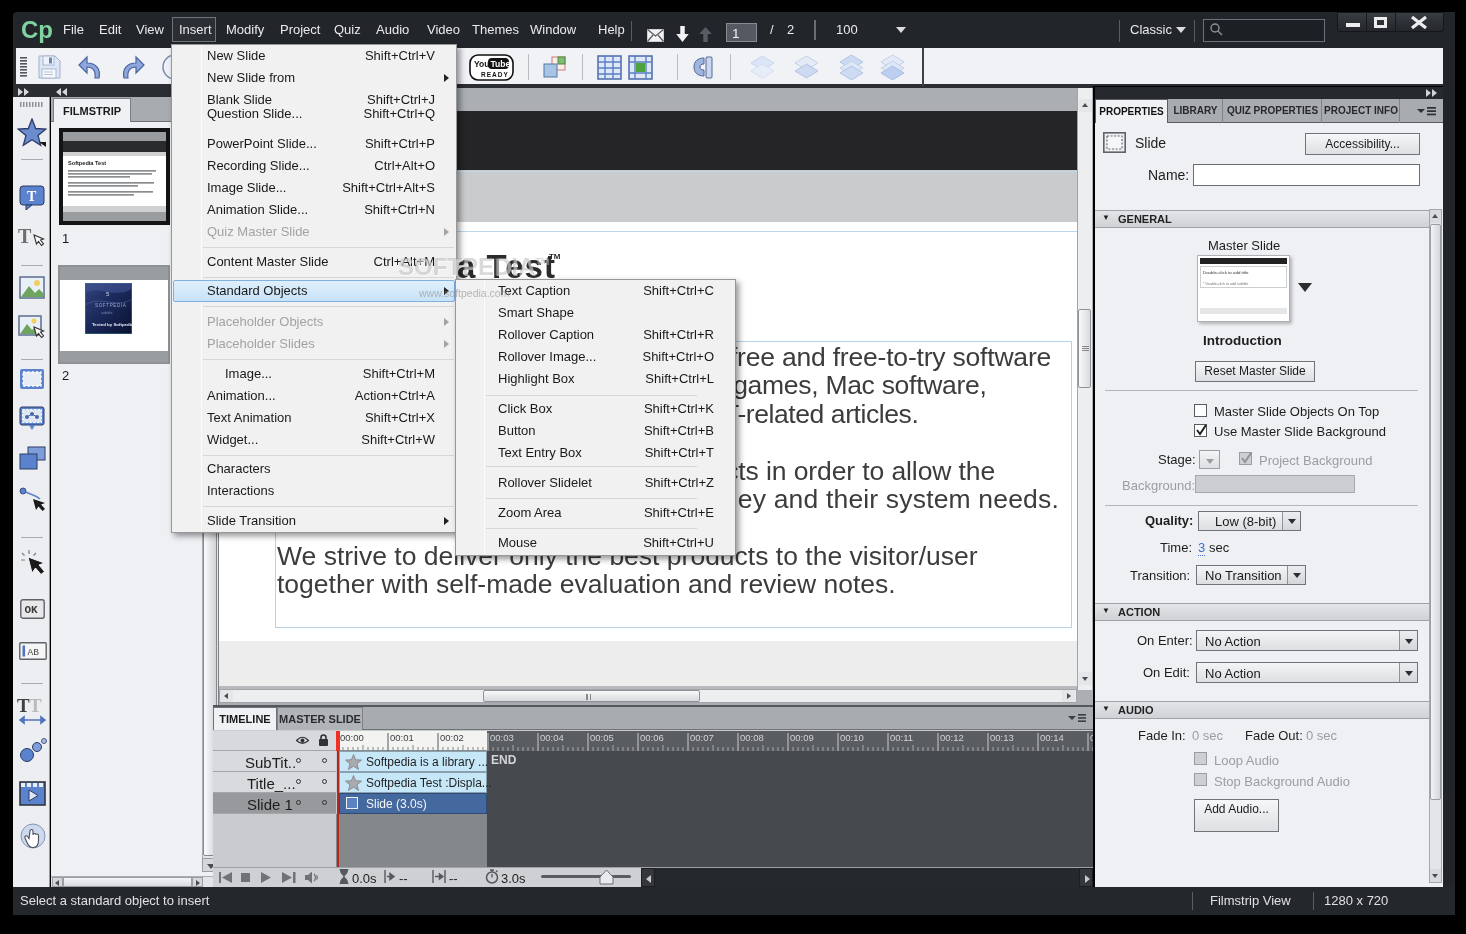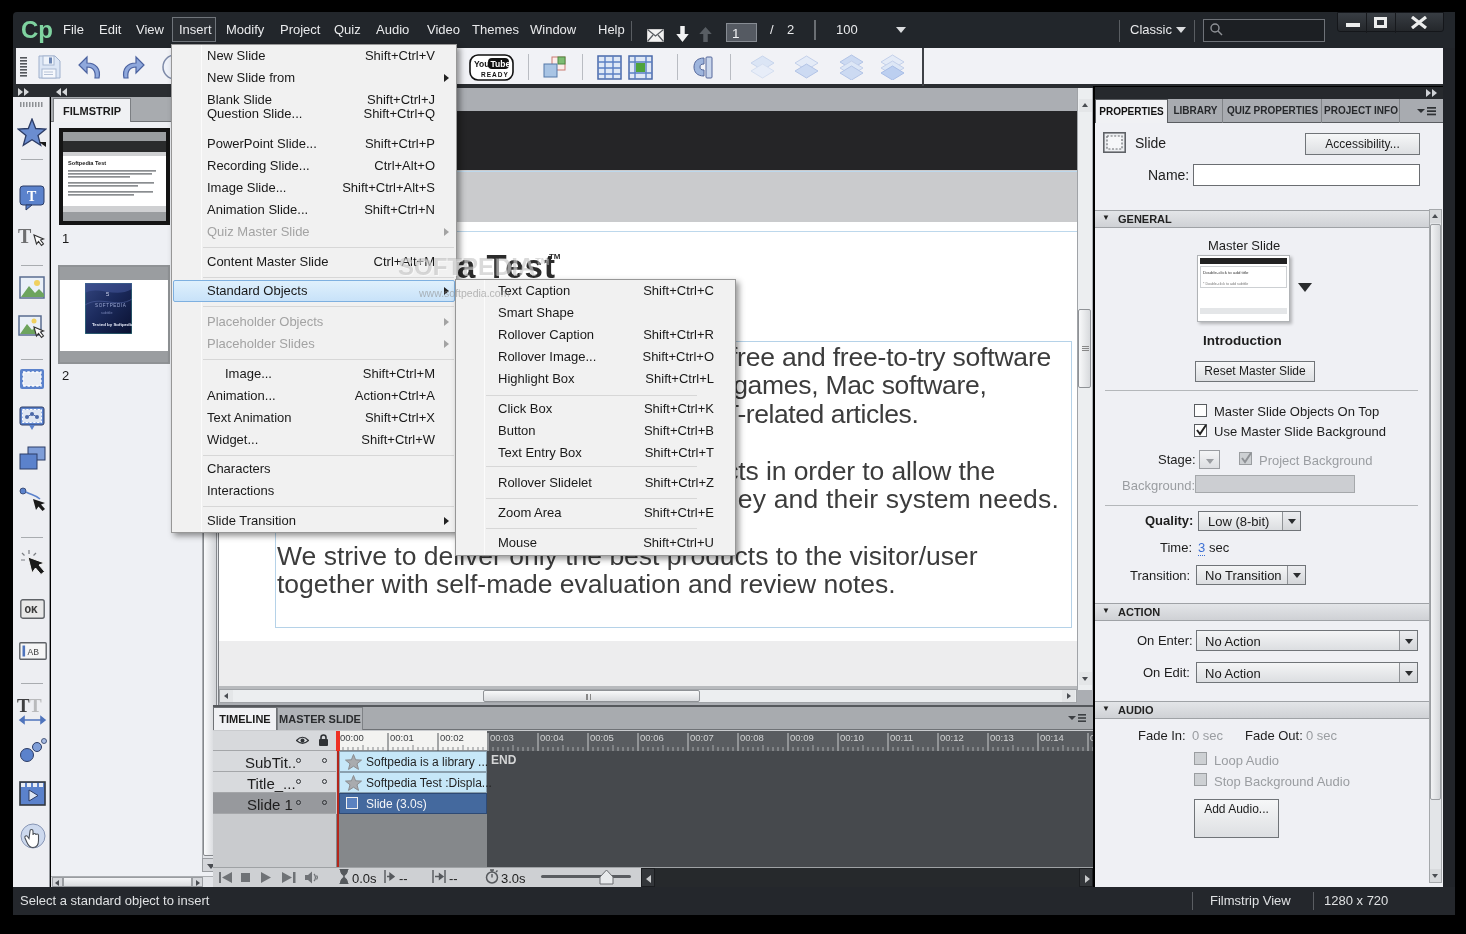--- a/index.html
+++ b/index.html
@@ -765,21 +765,21 @@
       <svg style="position:absolute;left:0px;top:-1px;" width="13" height="13" viewBox="0 0 13 13">
           <path d="M2 6 L5 10 L11 1" stroke="#8f9296" stroke-width="2" fill="none"></path>
         </svg>
     </div>
     <div class="glbl" style="left:164px;top:366px;">Project Background</div>
     <div class="glbl" style="left:27px;top:391px;">Background:</div>
     <div class="abs" style="left:100px;top:388px;width:160px;height:18px;background:#ccced2;border:1px solid #a5a8ab;"></div>
     <div class="abs" style="left:10px;top:418px;width:313px;height:1px;background:#b4b7ba;"></div>
     <div class="lbl" style="left:50px;top:426px;font-weight:bold;">Quality:</div>
     <div class="dd" style="left:103px;top:424px;width:103px;height:20px;">
-      <span style="position:absolute;left:9px;top:2px;">Low (8-bit)</span>
+      <span style="position:absolute;left:16px;top:2px;">Low (8-bit)</span>
       <div class="ddarr">
           <div style="position:absolute;left:5px;top:7px;width:0;height:0;border-top:5px solid #2a2c2e;border-left:4px solid transparent;border-right:4px solid transparent;"></div>
         </div>
     </div>
     <div class="lbl" style="left:65px;top:453px;">Time:</div>
     <div class="lbl" style="left:103px;top:453px;color:#3b6fd4;border-bottom:1px dotted #3b6fd4;">3</div>
     <div class="lbl" style="left:114px;top:453px;">sec</div>
     <div class="lbl" style="left:35px;top:481px;">Transition:</div>
     <div class="dd" style="left:101px;top:478px;width:110px;height:20px;">
       <span style="position:absolute;left:8px;top:2px;">No Transition</span>
@@ -810,21 +810,21 @@
         <span style="position:absolute;left:7px;top:2px;font-size:8px;">▼</span>
       </div>
     <div class="lbl" style="left:43px;top:641px;">Fade In:</div>
     <div class="glbl" style="left:97px;top:641px;">0 sec</div>
     <div class="lbl" style="left:150px;top:641px;">Fade Out:</div>
     <div class="glbl" style="left:211px;top:641px;">0 sec</div>
     <div class="cbg" style="left:99px;top:665px;"></div>
     <div class="glbl" style="left:119px;top:666px;">Loop Audio</div>
     <div class="cbg" style="left:99px;top:686px;"></div>
     <div class="glbl" style="left:119px;top:687px;">Stop Background Audio</div>
-    <div class="btn" style="left:99px;top:712px;width:85px;height:39px;line-height:19px;text-align:center;">Add Audio...</div>
+    <div class="btn" style="left:99px;top:712px;width:85px;height:33px;line-height:19px;text-align:center;">Add Audio...</div>
 
     <div class="abs" style="left:334px;top:122px;width:13px;height:674px;background:#e3e5e8;border:1px solid #a5a8ab;"></div>
     <div class="abs" style="left:335px;top:123px;width:11px;height:13px;background:#d8dadd;">
       <div style="position:absolute;left:2px;top:4px;width:0;height:0;border-bottom:4px solid #4a4d52;border-left:3.5px solid transparent;border-right:3.5px solid transparent;"></div>
     </div>
     <div class="abs" style="left:335px;top:782px;width:11px;height:13px;background:#d8dadd;">
       <div style="position:absolute;left:2px;top:5px;width:0;height:0;border-top:4px solid #4a4d52;border-left:3.5px solid transparent;border-right:3.5px solid transparent;"></div>
     </div>
     <div class="abs" style="left:335px;top:137px;width:11px;height:576px;background:linear-gradient(90deg,#f2f3f5,#d5d7da);border:1px solid #9a9da1;border-radius:2px;"></div>
   </div>

